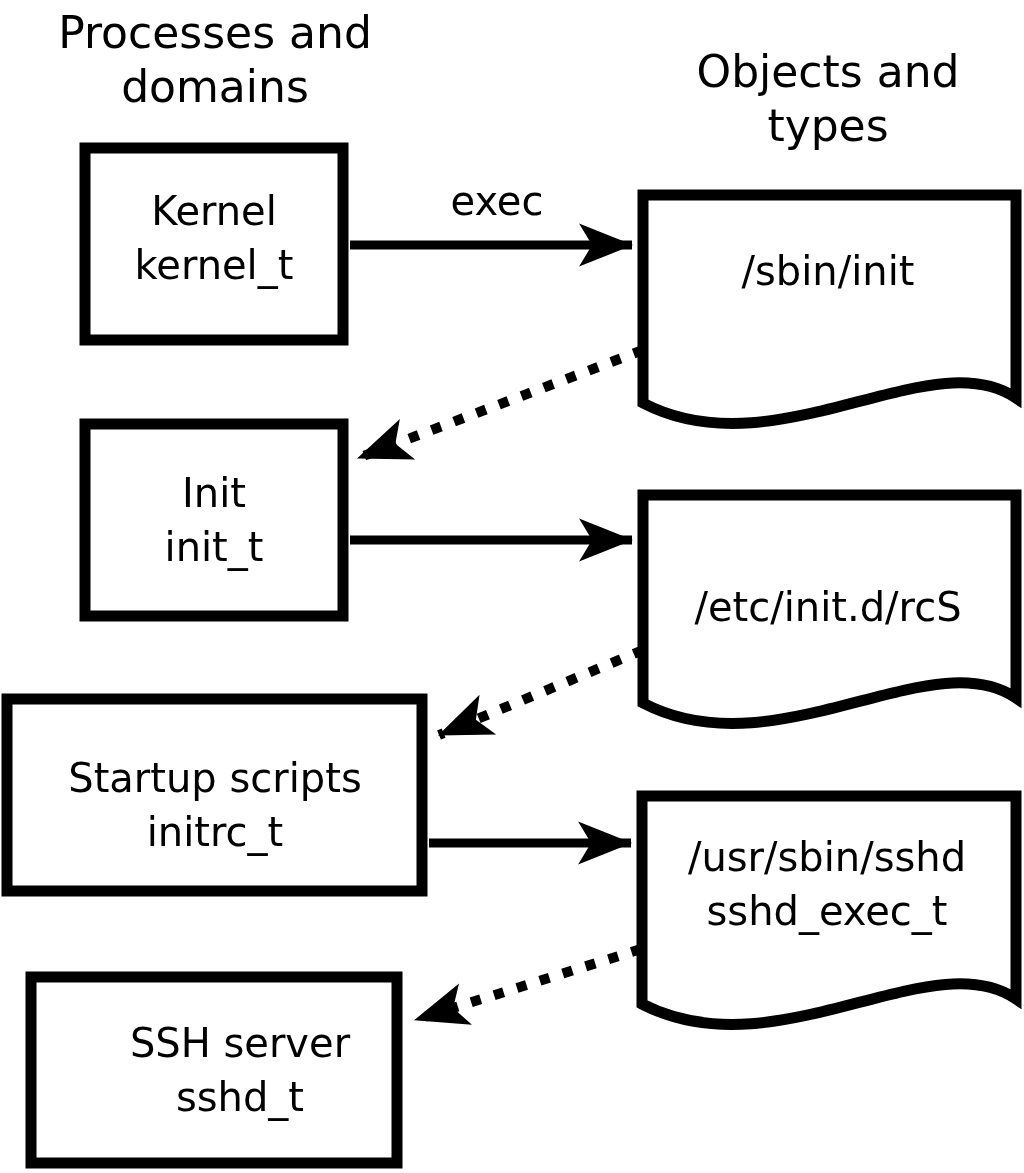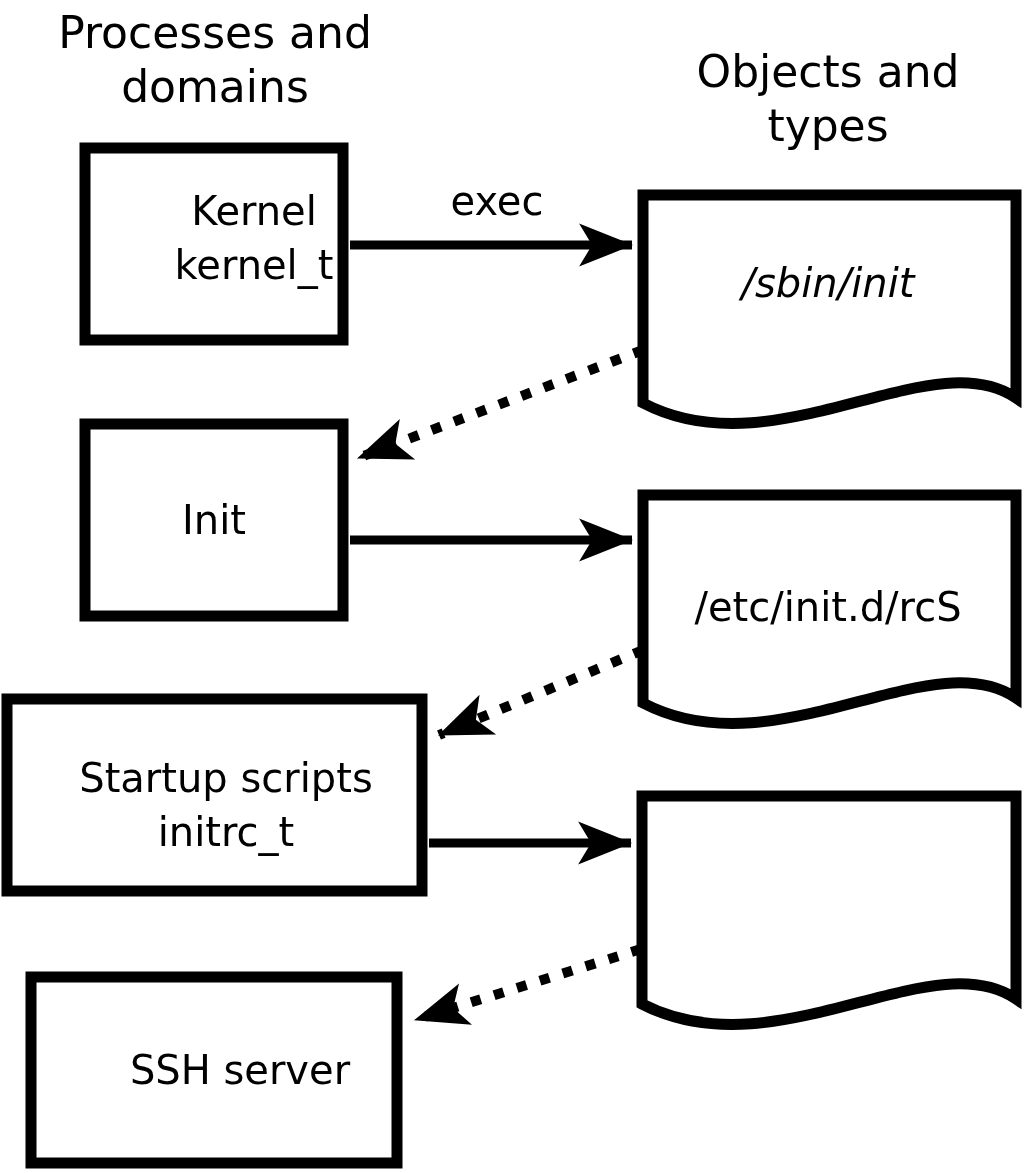--- a/index.html
+++ b/index.html
@@ -73,35 +73,41 @@
     <line x1="643" y1="350" x2="358" y2="458" stroke="#000000" stroke-width="10" stroke-dasharray="10 14" marker-end="url(#arrowhead)"></line>
     <line x1="643" y1="650" x2="439" y2="735" stroke="#000000" stroke-width="10" stroke-dasharray="10 14" marker-end="url(#arrowhead)"></line>
     <line x1="641" y1="949" x2="415" y2="1020" stroke="#000000" stroke-width="10" stroke-dasharray="10 14" marker-end="url(#arrowhead)"></line>
   </svg>
 
   <div class="hdr" style="left:55px; top:6px; width:320px;">Processes and domains</div>
   <div class="hdr" style="left:668px; top:6px; width:320px;margin-top:39px;">Objects and types</div>
 
   <div class="edge-label" style="left:427px; top:178px; width:140px;">exec</div>
 
-  <div class="lbl" style="left:90px; top:153px; width:248px; height:170px;padding-left:40px;">
+  <div class="lbl" style="left:90px; top:153px; width:248px; height:170px;">
     <span>Kernel</span>
     <span>kernel_t</span>
   </div>
   <div class="lbl" style="left:90px; top:429px; width:248px; height:182px;">
     <span>Init</span>
+    <span>init_t</span>
   </div>
-  <div class="lbl" style="left:23px; top:704px; width:406px; height:202px;text-align:center;">
+  <div class="lbl" style="left:12px; top:704px; width:406px; height:202px;text-align:center;">
     <span>Startup scripts</span>
     <span>initrc_t</span>
   </div>
   <div class="lbl" style="left:36px; top:982px; width:408px; height:176px;">
     <span>SSH server</span>
+    <span>sshd_t</span>
   </div>
 
-  <div class="lbl" style="left:648px; top:200px; width:360px; height:165px;font-style:italic;">
+  <div class="lbl" style="left:648px; top:188px; width:360px; height:165px;">
     <span>/sbin/init</span>
   </div>
   <div class="lbl" style="left:648px; top:524px; width:360px; height:165px;">
     <span>/etc/init.d/rcS</span>
   </div>
+  <div class="lbl" style="left:647px; top:801px; width:360px; height:165px;">
+    <span>/usr/sbin/sshd</span>
+    <span>sshd_exec_t</span>
+  </div>
 
 </div>
 
 </body></html>

